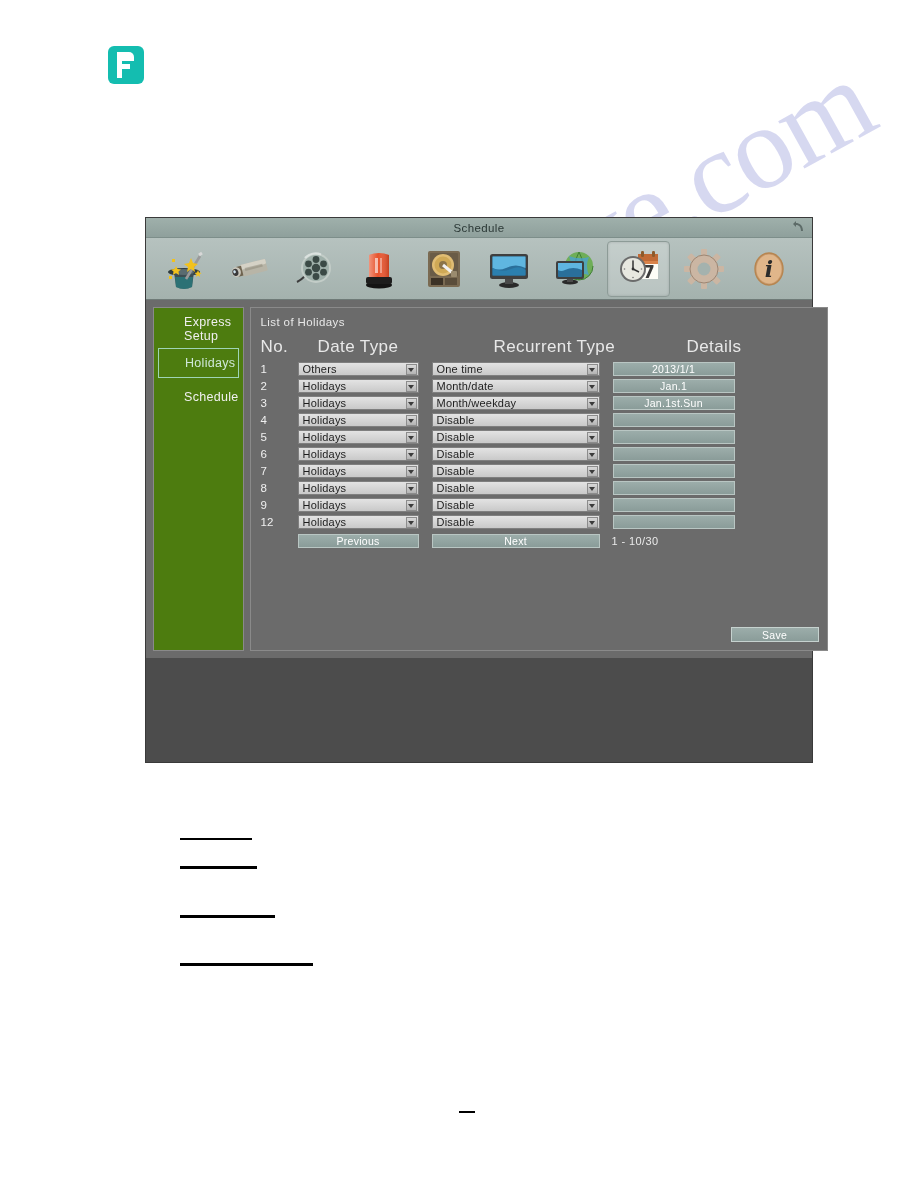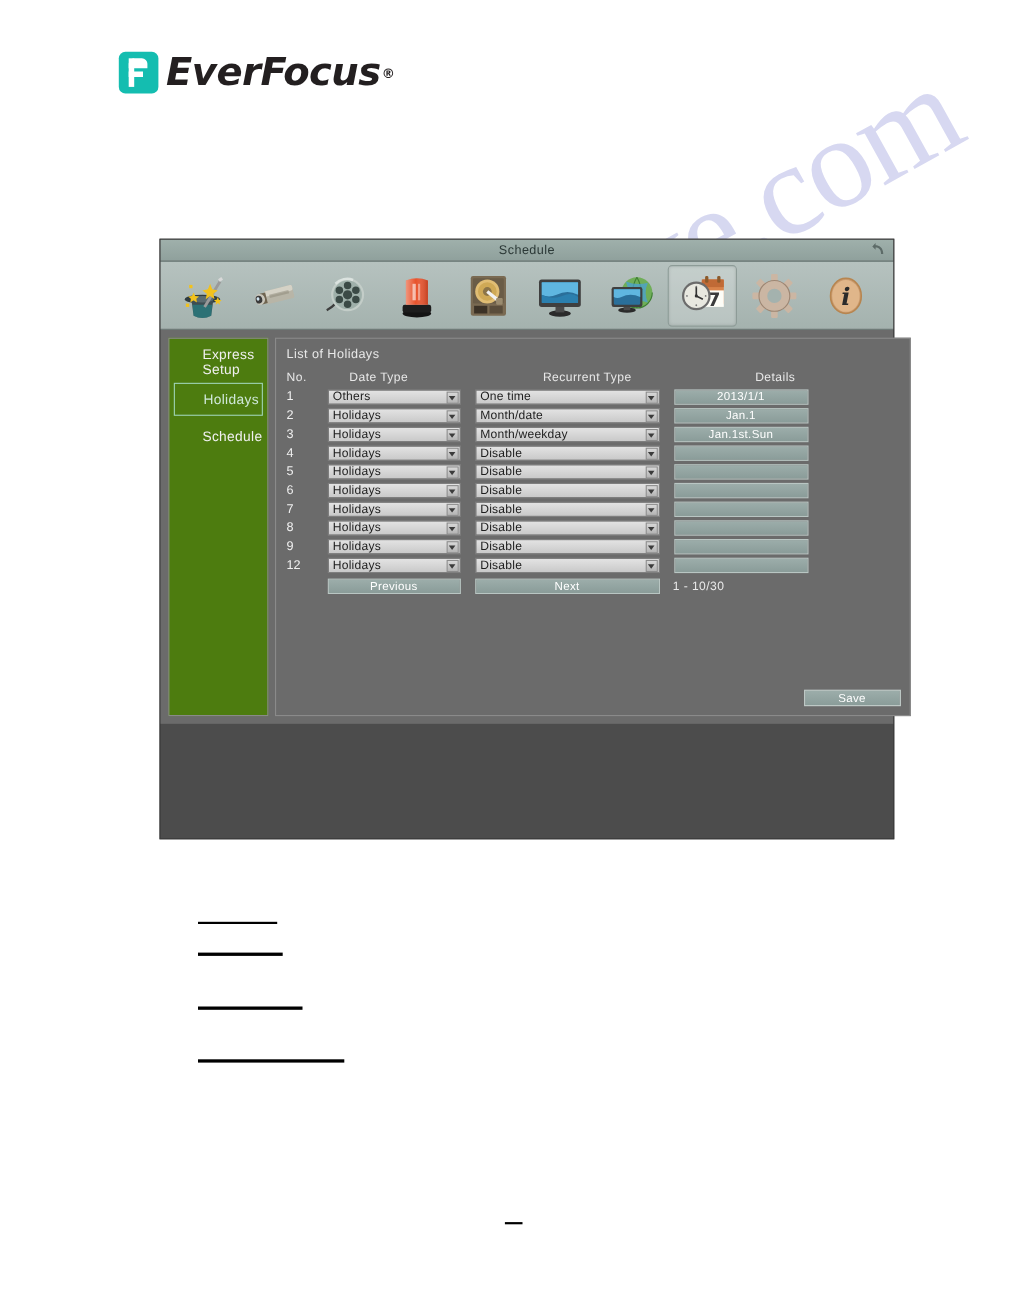--- a/index.html
+++ b/index.html
@@ -202,21 +202,21 @@
     font-size: 11.5px;
     color: #e8e8e8;
     letter-spacing: .4px;
     margin-bottom: 9px;
   }
 
   
   .tbl-head {
     display: flex;
     align-items: center;
-    font-size: 11px;
+    font-size: 17px;
     color: #e8e8e8;
     letter-spacing: .4px;
     margin-bottom: 5px;
   }
   .col-no    { width: 37px; }
   .col-date  { width: 163px; padding-left: 20px; }
   .col-rec   { width: 180px; margin-left: 13px;}
   .col-det   { width: 130px; margin-left: 13px;}
 
   .tbl-row {
@@ -344,23 +344,20 @@
 </head>
 <body>
 
 <div class="watermark">
   <div class="wm-text wm-main">manualshive.com</div>
 </div>
 
 <div class="logo">
   <div class="logo-mark">
     <div class="logo-inner-stem"></div>
-  </div>
-  <div>
-    <span class="logo-word">EverFocus</span><span class="logo-reg">®</span>
   </div>
 </div>
 
 <div class="dvr-window">
 
   <div class="titlebar">
     <span class="titlebar-title">Schedule</span>
     <span class="back-arrow">
       <svg width="14" height="14" viewBox="0 0 14 14">
         <path d="M11 11 C11 5, 7 3, 4 3 L4 1 L1 4 L4 7 L4 5 C6.5 5, 9 6.5, 9 11 Z" fill="#5d6b68"></path>

